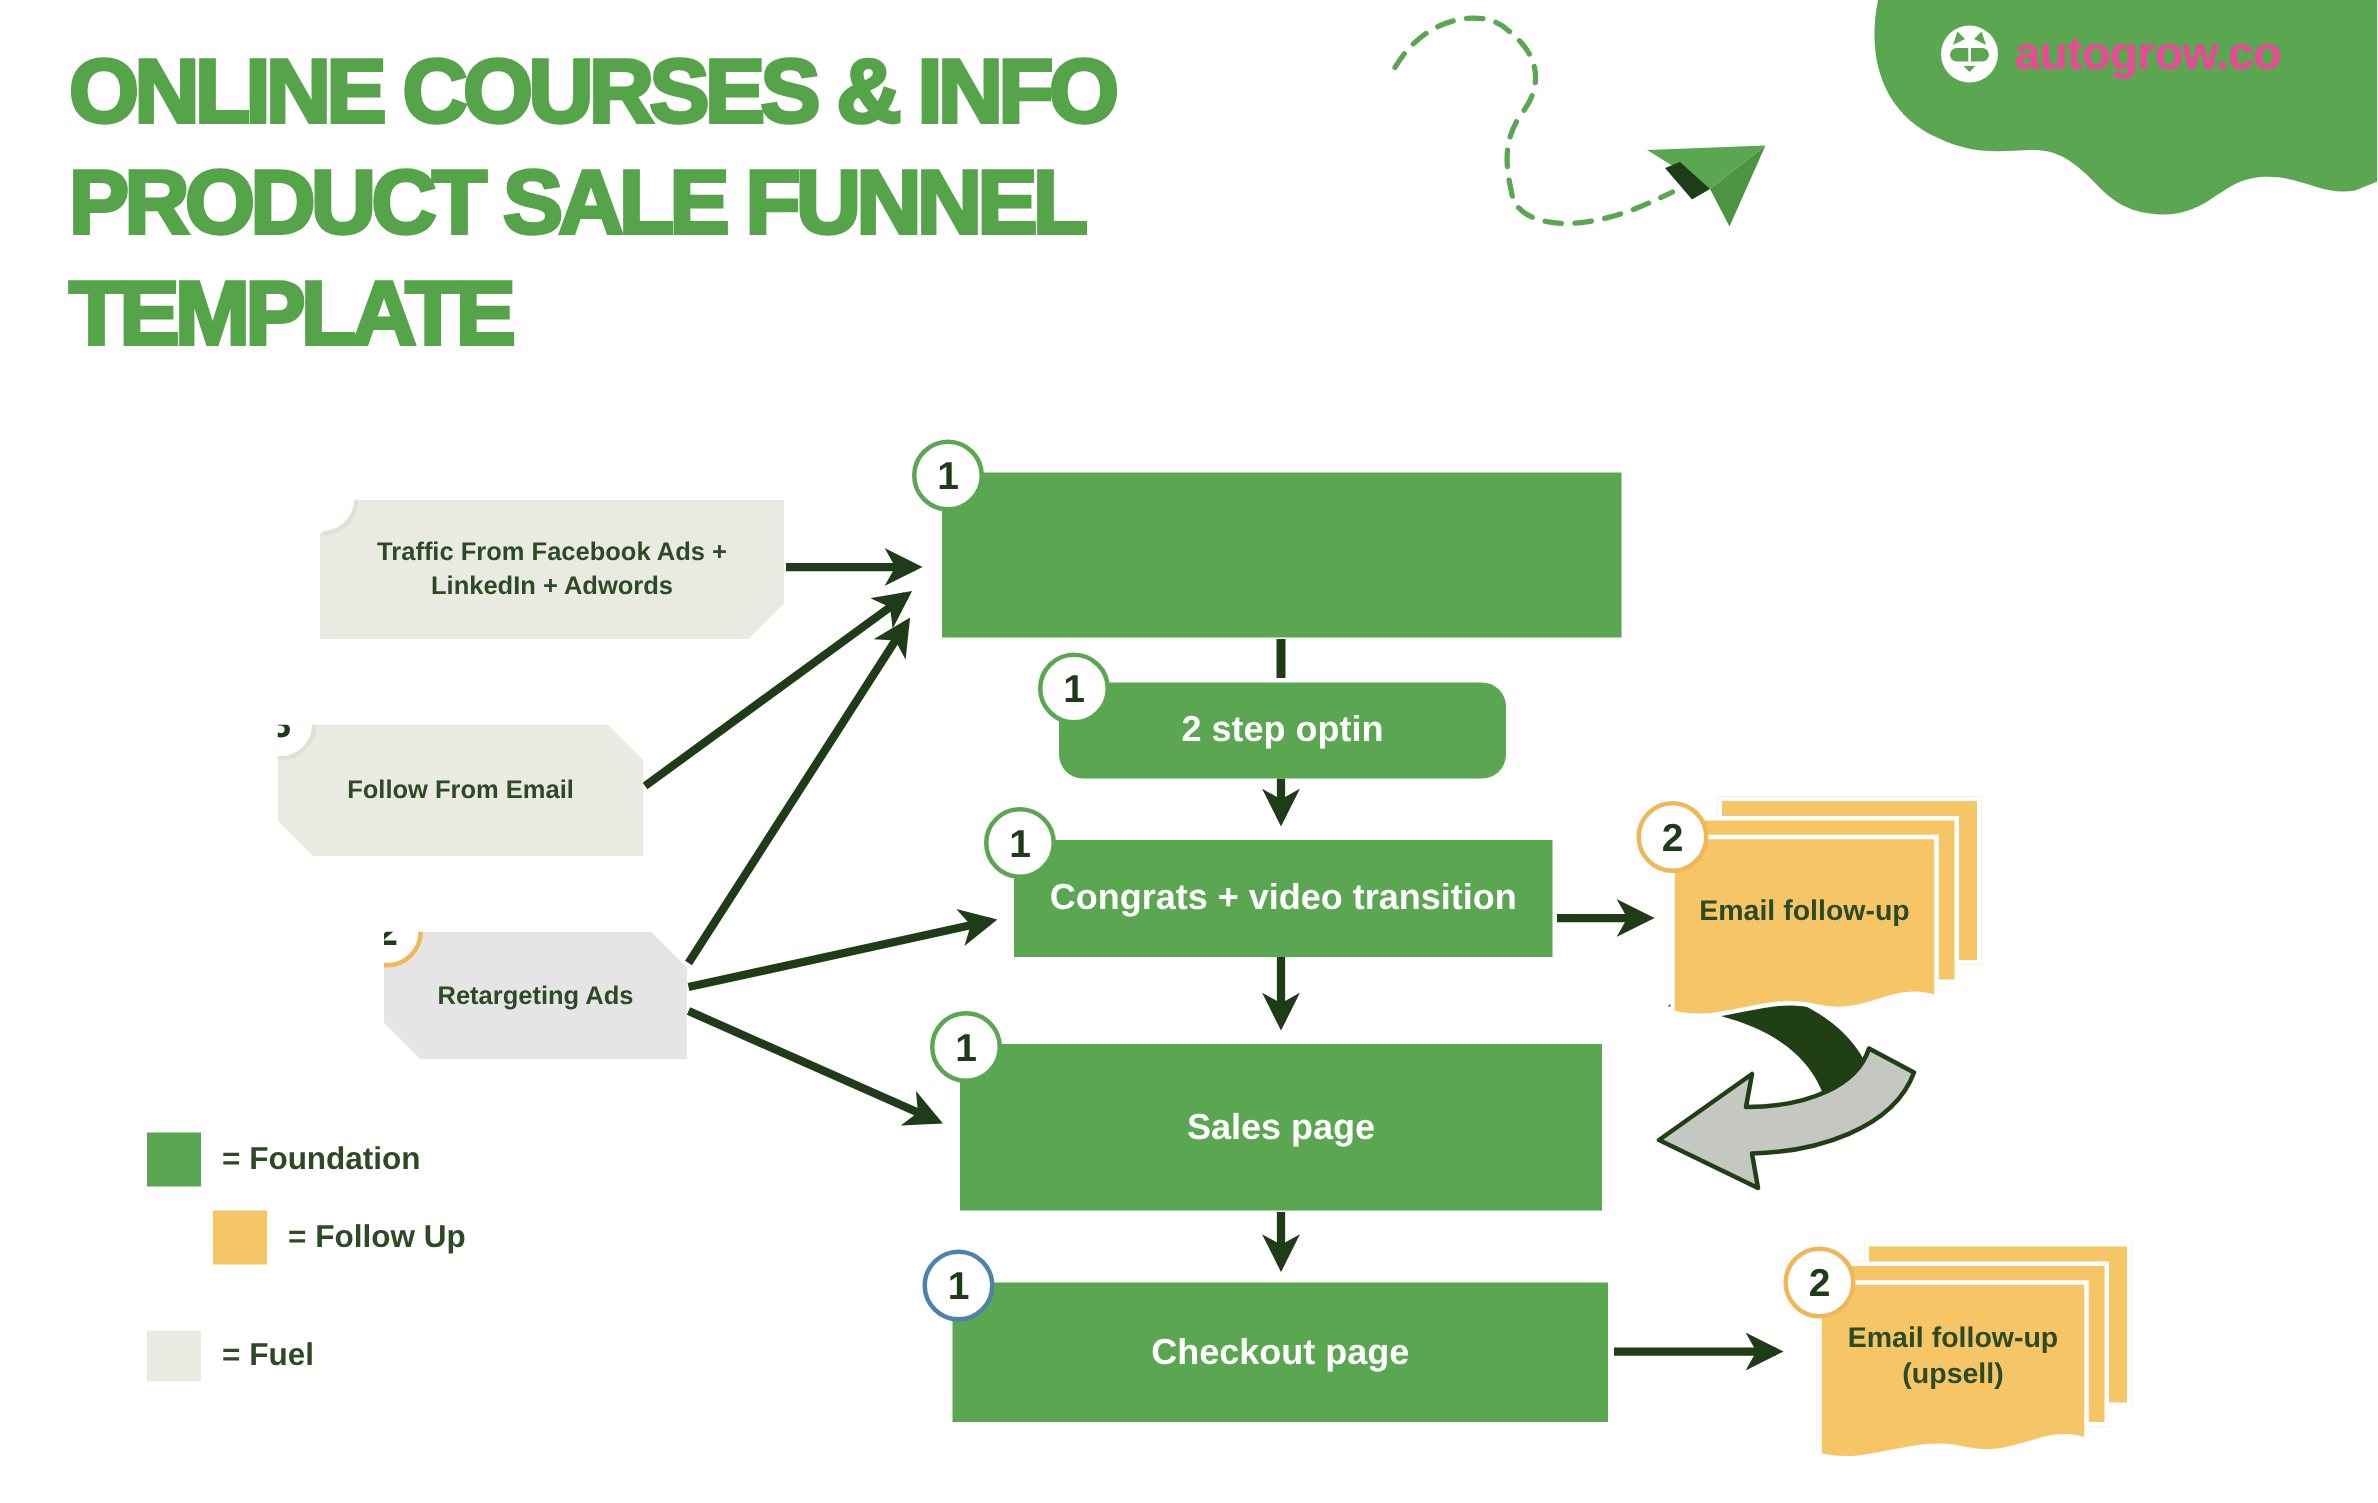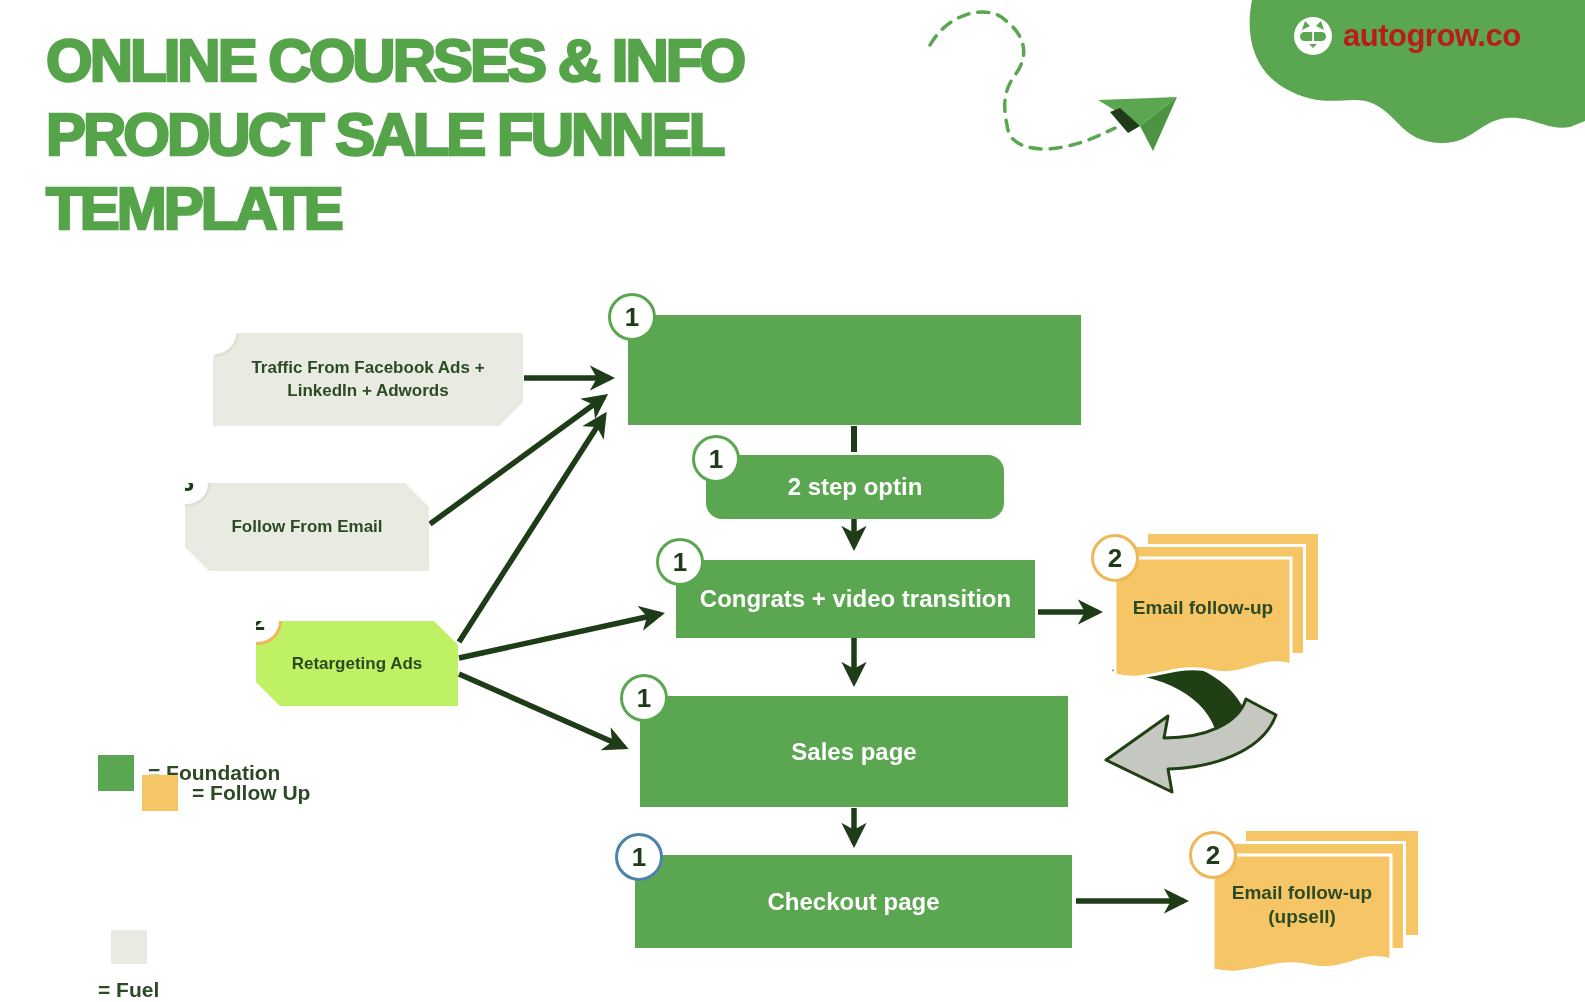--- a/index.html
+++ b/index.html
@@ -5,28 +5,28 @@
   html,body{margin:0;padding:0;background:#fff;}
   .canvas{position:relative;width:1585px;height:1002px;background:#ffffff;overflow:hidden;
           font-family:"Liberation Sans",sans-serif;}
   svg.layer{position:absolute;left:0;top:0;z-index:1;}
   
   .title{position:absolute;left:46px;top:24px;z-index:2;color:#55a44a;font-weight:bold;
          font-size:60px;line-height:74px;letter-spacing:-3px;
          -webkit-text-stroke:2.5px #55a44a;}
   
   .brand{position:absolute;left:1293px;top:16px;z-index:3;display:flex;align-items:center;gap:10px;}
-  .brand-text{color:#b91c1c;font-weight:bold;font-size:31px;letter-spacing:-0.5px;}
+  .brand-text{color:#ec4899;font-weight:bold;font-size:31px;letter-spacing:-0.5px;}
   
   .node{position:absolute;display:flex;align-items:center;justify-content:center;
         text-align:center;font-weight:bold;z-index:2;padding:0 18px;box-sizing:border-box;}
   .foundation{background:#5ba650;color:#ffffff;font-size:24px;}
   .rounded{border-radius:16px;}
   .fuel{background:#e9ebe2;color:#2c4a24;font-size:17px;line-height:1.35;}
-  .followup{background:#bef264;color:#2c4a24;font-size:17px;}
+  .followup{background:#e5e5e5;color:#2c4a24;font-size:17px;}
   .cut-tl-br{clip-path:polygon(24px 0,100% 0,100% calc(100% - 24px),calc(100% - 24px) 100%,0 100%,0 24px);}
   .cut-tr-bl{clip-path:polygon(0 0,calc(100% - 24px) 0,100% 24px,100% 100%,24px 100%,0 calc(100% - 24px));}
   .badge{position:absolute;width:42px;height:42px;border-radius:50%;background:#fff;
          display:flex;align-items:center;justify-content:center;font-size:26px;font-weight:bold;
          color:#1e3c17;z-index:4;border:3px solid #5ba650;}
   
   .stack{position:absolute;z-index:2;}
   .sheet{position:absolute;background:#f6c666;border:3px solid #ffffff;box-sizing:border-box;}
   .front-sheet{position:absolute;z-index:2;}
   .stack-label{position:absolute;left:0;width:100%;z-index:3;font-weight:bold;color:#2c4a24;
@@ -157,22 +157,22 @@
       <path d="M3,3 H181 V108 C152,98 134,122 100,114 C65,105 37,127 3,118 Z" fill="#f6c666" stroke="#ffffff" stroke-width="3"></path>
     </svg>
     <div class="stack-label" style="top:26px;padding:0 14px;box-sizing:border-box;">Email follow-up (upsell)</div>
     <div class="badge" style="left:-24px;top:-24px;border-color:#eeb757;">2</div>
   </div>
 
   <div class="legend-row" style="left:98px;top:755px;">
     <div class="swatch" style="background: rgb(91, 166, 80);"></div>
     <span class="legend-label">= Foundation</span>
   </div>
-  <div class="legend-row" style="left:98px;top:775px;padding-left:44px;">
+  <div class="legend-row" style="left:98px;top:807px;padding-left:44px;">
     <div class="swatch" style="background: rgb(246, 198, 102);"></div>
     <span class="legend-label">= Follow Up</span>
   </div>
-  <div class="legend-row" style="left:98px;top:930px;flex-direction:column;">
+  <div class="legend-row" style="left:98px;top:887px;">
     <div class="swatch" style="height: 34px; background: rgb(233, 235, 226);"></div>
     <span class="legend-label">= Fuel</span>
   </div>
 
 </div>
 
 </body></html>

